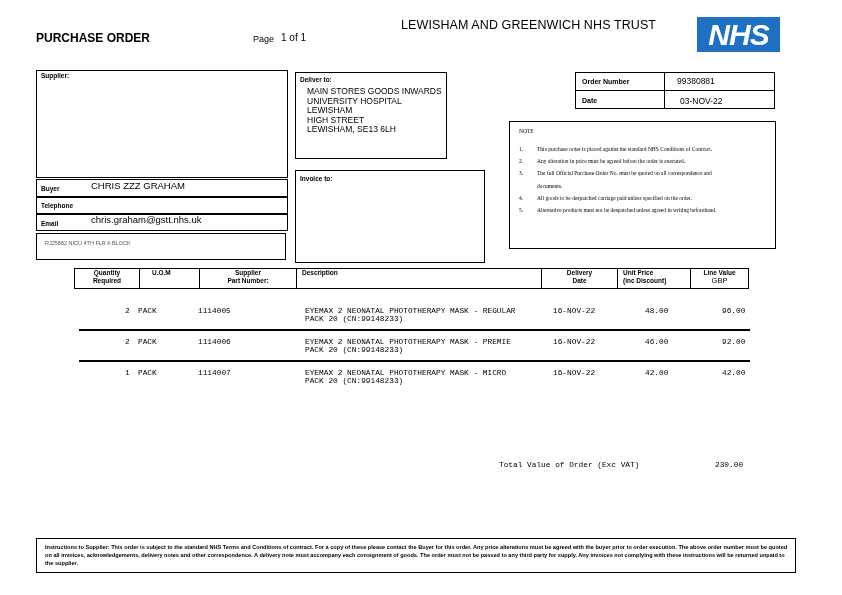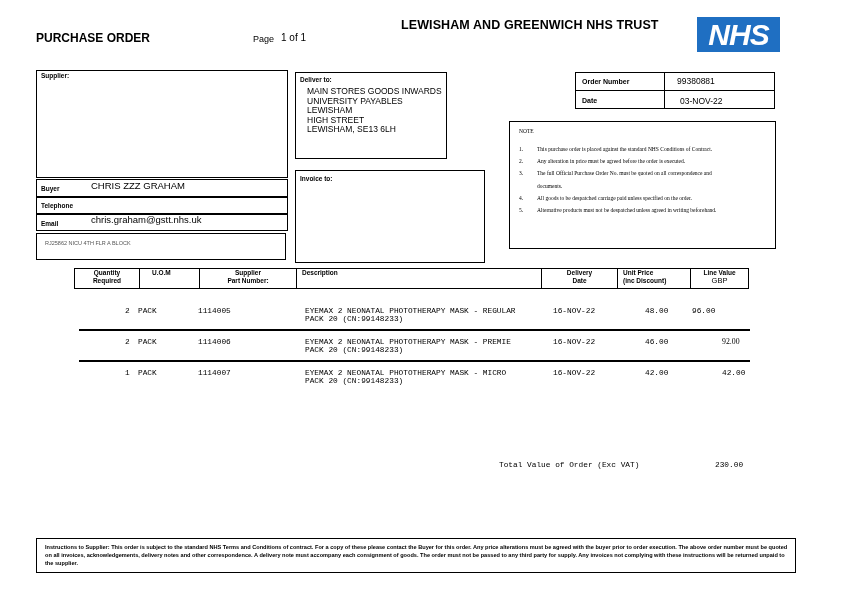--- a/index.html
+++ b/index.html
@@ -2,21 +2,21 @@
 <html><head>
   <meta charset="utf-8">
   <style>
     html, body { margin: 0; padding: 0; background: #ffffff; }
     body { width: 842px; height: 595px; position: relative; overflow: hidden; font-family: "Liberation Sans", sans-serif; color: #000; }
     .abs { position: absolute; }
     .box { position: absolute; border: 1.5px solid #000; box-sizing: border-box; background: #fff; }
     .title { left: 36px; top: 31px; font-size: 12px; font-weight: bold; }
     .page-lbl { left: 253px; top: 34px; font-size: 9px; }
     .page-val { left: 281px; top: 32px; font-size: 10px; }
-    .trust { left: 401px; top: 18px; font-size: 12.5px; font-weight: bold; letter-spacing: 0.1px; }
+    .trust { left: 401px; top: 18px; font-size: 12.5px; font-weight: normal; letter-spacing: 0.1px; }
     .nhs-logo { left: 697px; top: 17px; width: 83px; height: 35px; background: #1f6fc2; color: #fff; font-weight: bold; font-style: italic; font-size: 30px; line-height: 35px; text-align: center; letter-spacing: -1px; }
     .lbl-small { font-size: 6.5px; font-weight: bold; }
     .addr { font-size: 9.5px; line-height: 10.5px; }
     .hdr-cell { position: absolute; top: 269px; height: 19px; border-left: 1.2px solid #000; font-size: 6.5px; font-weight: bold; text-align: center; line-height: 8px; box-sizing: border-box; }
     .note { font-family: "Liberation Serif", serif; font-size: 5.5px; }
     .divider { position: absolute; left: 79px; width: 671px; height: 2px; background: #000; }
     .row-text { position: absolute; font-family: "Liberation Mono", monospace; font-size: 7.8px; line-height: 8.5px; white-space: pre; }
   </style>
 </head>
 <body>
@@ -44,21 +44,21 @@
   <div class="abs addr" style="left:54px; top:0px;">chris.graham@gstt.nhs.uk</div>
 </div>
 <div class="box" style="left:36px; top:233px; width:250px; height:27px; border-width:1px;">
   <div class="abs" style="left:8px; top:6px; font-size:5.5px; color:#555;">RJ25862 NICU 4TH FLR A BLOCK</div>
 </div>
 
 <div class="box" style="left:295px; top:72px; width:152px; height:87px;">
   <div class="abs lbl-small" style="left:4px; top:3px;">Deliver to:</div>
   <div class="abs addr" style="left:11px; top:14px; font-size:8.5px; line-height:9.5px;">
     <div>MAIN STORES GOODS INWARDS</div>
-    <div>UNIVERSITY PAYABLES LEWISHAM</div>
+    <div>UNIVERSITY HOSPITAL LEWISHAM</div>
     <div>HIGH STREET</div>
     <div>LEWISHAM, SE13 6LH</div>
   </div>
 </div>
 
 <div class="box" style="left:295px; top:170px; width:190px; height:93px;">
   <div class="abs lbl-small" style="left:4px; top:4px;">Invoice to:</div>
 </div>
 
 <div class="box" style="left:575px; top:72px; width:200px; height:37px;">
@@ -113,32 +113,32 @@
 </div>
 
 <div>
   <div class="row-text" style="left:125px; top:307px;">2</div>
   <div class="row-text" style="left:138px; top:307px;">PACK</div>
   <div class="row-text" style="left:198px; top:307px;">1114005</div>
   <div class="row-text" style="left:305px; top:307px;">EYEMAX 2 NEONATAL PHOTOTHERAPY MASK - REGULAR</div>
   <div class="row-text" style="left:305px; top:315px;">PACK 20 (CN:99148233)</div>
   <div class="row-text" style="left:553px; top:307px;">16-NOV-22</div>
   <div class="row-text" style="left:645px; top:307px;">48.00</div>
-  <div class="row-text" style="left:692px; top:307px;">96.00</div>
+  <div class="row-text" style="left:722px; top:307px;">96.00</div>
 </div>
 <div class="divider" style="top:329px;"></div>
 <div>
   <div class="row-text" style="left:125px; top:338px;">2</div>
   <div class="row-text" style="left:138px; top:338px;">PACK</div>
   <div class="row-text" style="left:198px; top:338px;">1114006</div>
   <div class="row-text" style="left:305px; top:338px;text-align:right;">EYEMAX 2 NEONATAL PHOTOTHERAPY MASK - PREMIE</div>
   <div class="row-text" style="left:305px; top:346px;">PACK 20 (CN:99148233)</div>
   <div class="row-text" style="left:553px; top:338px;">16-NOV-22</div>
   <div class="row-text" style="left:645px; top:338px;">46.00</div>
-  <div class="row-text" style="left:722px; top:338px;font-family:Liberation Serif, serif;">92.00</div>
+  <div class="row-text" style="left:722px; top:338px;">92.00</div>
 </div>
 <div class="divider" style="top:360px;"></div>
 <div>
   <div class="row-text" style="left:125px; top:369px;">1</div>
   <div class="row-text" style="left:138px; top:369px;">PACK</div>
   <div class="row-text" style="left:198px; top:369px;">1114007</div>
   <div class="row-text" style="left:305px; top:369px;">EYEMAX 2 NEONATAL PHOTOTHERAPY MASK - MICRO</div>
   <div class="row-text" style="left:305px; top:377px;">PACK 20 (CN:99148233)</div>
   <div class="row-text" style="left:553px; top:369px;">16-NOV-22</div>
   <div class="row-text" style="left:645px; top:369px;">42.00</div>

